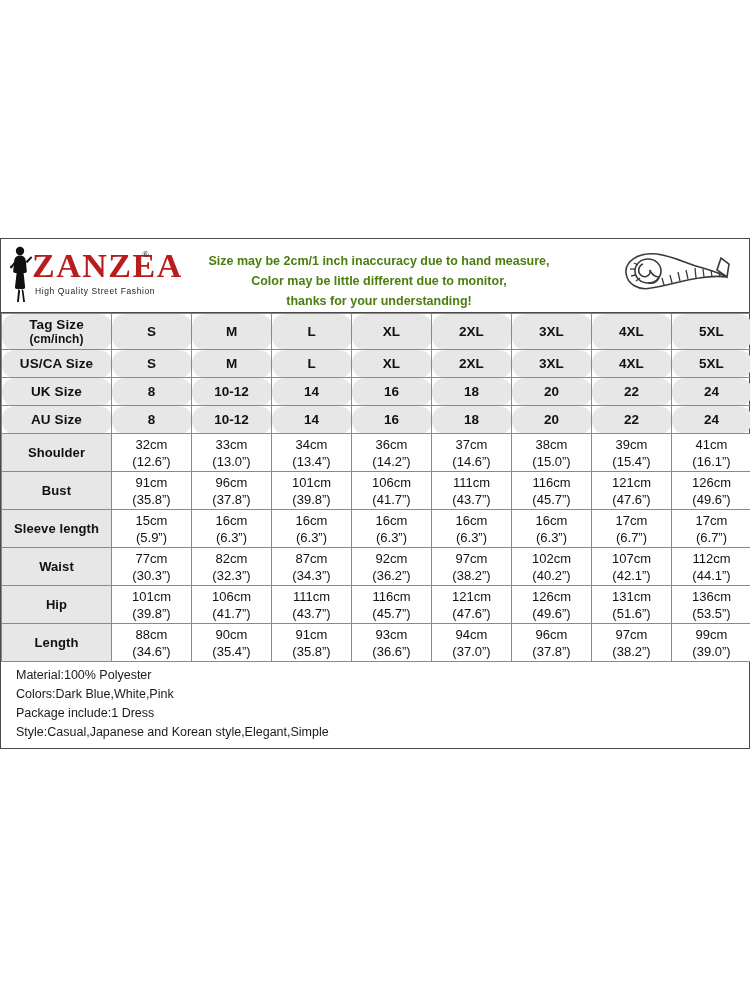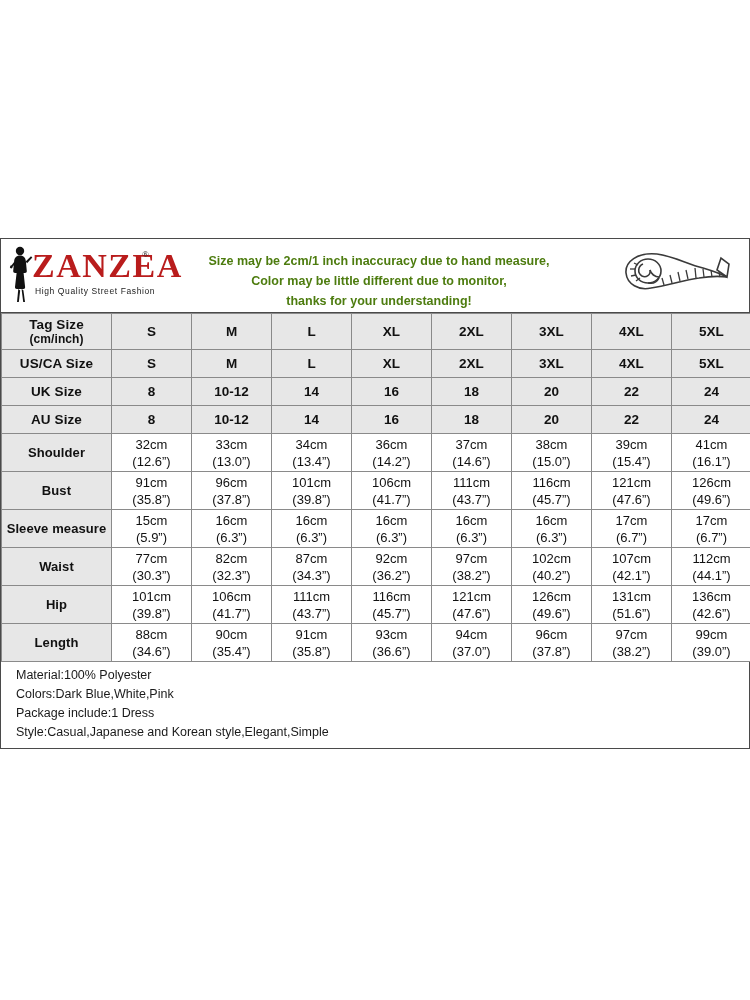--- a/index.html
+++ b/index.html
@@ -111,21 +111,21 @@
     font-weight: 700;
     letter-spacing: 0.1px;
     padding: 2px 1px;
   }
   td.rowlabel .sub {
     display: block;
     font-size: 12px;
     font-weight: 700;
   }
 
-  tr.size-row td { background: #e7e7e7; height: 28px; font-size: 13.5px; font-weight: 700; }
+  tr.size-row td { background: #e7e7e7; height: 28px; font-size: 13.5px; font-weight: 700; border-radius: 13px; }
   tr.size-row td.rowlabel { background: #e7e7e7; }
   tr.tag-row td { height: 36px; }
 
   tr.meas-row td { background: #ffffff; height: 38px; }
   tr.meas-row td.rowlabel { background: #e7e7e7; }
   .cm {
     display: block;
     font-size: 13px;
     line-height: 17px;
     font-weight: 400;
@@ -347,21 +347,21 @@
               <span class="cm">121cm</span>
               <span class="inch">(47.6”)</span>
             </td>
           <td>
               <span class="cm">126cm</span>
               <span class="inch">(49.6”)</span>
             </td>
         </tr>
 
         <tr class="meas-row">
-          <td class="rowlabel">Sleeve measure</td>
+          <td class="rowlabel">Sleeve length</td>
           <td>
               <span class="cm">15cm</span>
               <span class="inch">(5.9”)</span>
             </td>
           <td>
               <span class="cm">16cm</span>
               <span class="inch">(6.3”)</span>
             </td>
           <td>
               <span class="cm">16cm</span>
@@ -450,21 +450,21 @@
           <td>
               <span class="cm">126cm</span>
               <span class="inch">(49.6”)</span>
             </td>
           <td>
               <span class="cm">131cm</span>
               <span class="inch">(51.6”)</span>
             </td>
           <td>
               <span class="cm">136cm</span>
-              <span class="inch">(42.6”)</span>
+              <span class="inch">(53.5”)</span>
             </td>
         </tr>
 
         <tr class="meas-row">
           <td class="rowlabel">Length</td>
           <td>
               <span class="cm">88cm</span>
               <span class="inch">(34.6”)</span>
             </td>
           <td>

